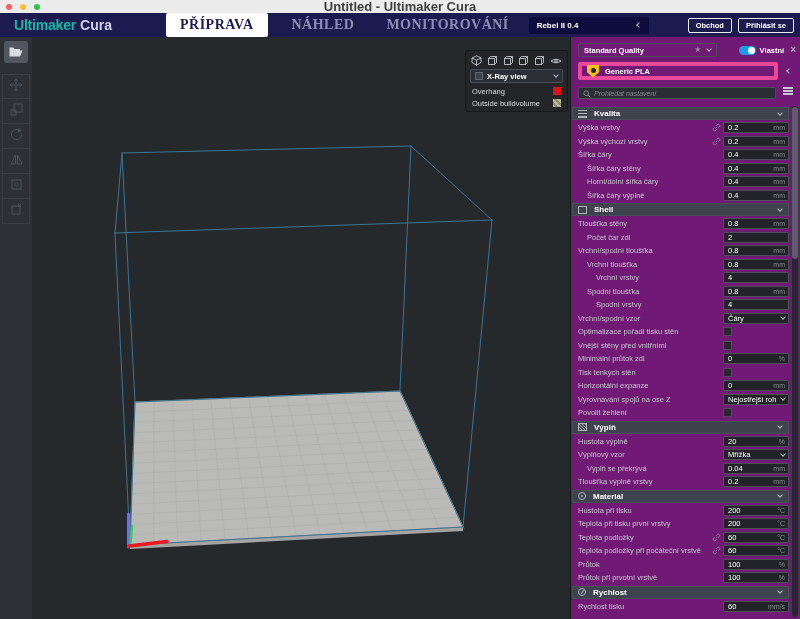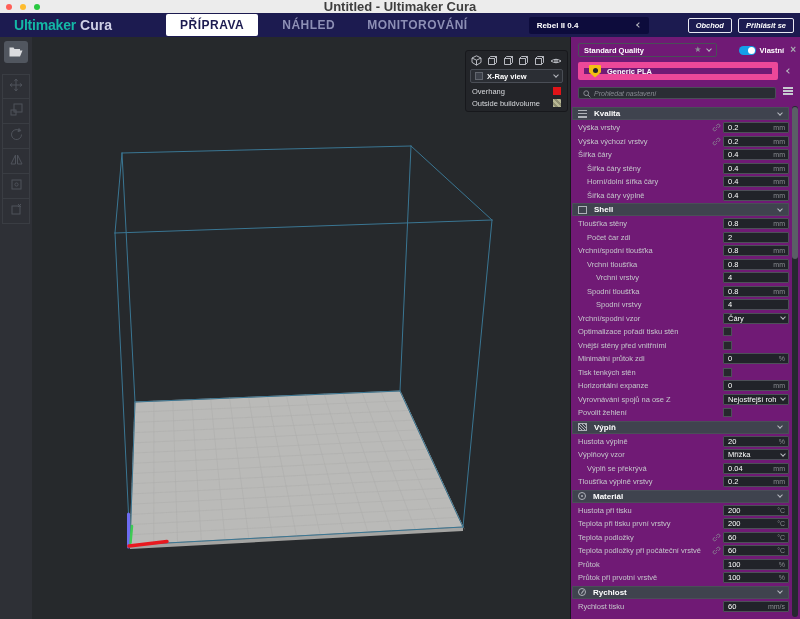--- a/index.html
+++ b/index.html
@@ -13,26 +13,26 @@
   .tl-dots span { width:6px; height:6px; border-radius:50%; display:block; }
   .dot-red{background:#ff5f57}.dot-yellow{background:#febc2e}.dot-green{background:#28c840}
   .win-title { text-align:center; font-size:13px; line-height:13px; color:#3e3e3e; font-weight:bold; }
 
   
   .hdr { height:24px; flex:0 0 24px; background:#1c1b50; display:flex; align-items:center; padding:0 6px 0 14px; }
   .logo { display:flex; align-items:baseline; gap:4px; width:152px; }
   .logo-b { color:#14b8a6; font-size:14px; font-weight:bold; letter-spacing:-0.2px; }
   .logo-l { color:#cfd0e6; font-size:14px; font-weight:bold; }
   .tabs { display:flex; align-items:center; gap:16px; }
-  .tab { font-size:12px; font-weight:bold; letter-spacing:0.5px; color:#8d8fb5; padding:4px 8px; cursor:default; }
+  .tab { font-size:14px; font-weight:bold; letter-spacing:0.5px; color:#8d8fb5; padding:4px 8px; cursor:default;font-family:Liberation Serif, serif; }
   .tab.active { background:#fff; color:#1c1b50; border-radius:2px; padding:4px 14px; }
   .hdr-right { margin-left:auto; display:flex; align-items:center; }
   .printer-pill { width:120px; height:17px; background:#0d0c3c; border-radius:2px; display:flex; align-items:center; padding:0 8px; margin-right:33px; }
   .printer-pill .pname { color:#fff; font-size:8px; font-weight:bold; flex:1; }
-  .hbtn { height:15px; border:1px solid #e9e9f2; border-radius:2px; color:#fff; font-size:7.5px; font-weight:bold; display:flex; align-items:center; padding:0 7px; margin-left:6px; background:transparent;font-style:italic; }
+  .hbtn { height:15px; border:1px solid #e9e9f2; border-radius:2px; color:#fff; font-size:7.5px; font-weight:bold; display:flex; align-items:center; padding:0 7px; margin-left:6px; background:transparent; }
 
   
   .main { flex:1; display:flex; min-height:0; }
 
   
   .toolbar { width:32px; flex:0 0 32px; background:#2e3036; padding-top:4px; }
   .open-btn { width:24px; height:22px; margin:0 auto; background:#51565f; border-radius:3px; display:flex; align-items:center; justify-content:center; }
   .tool-stack { margin-top:11px; }
   .tool-cell { width:28px; height:25px; margin:0 auto; border:1px solid #3a3d43; border-top:none; display:flex; align-items:center; justify-content:center; }
   .tool-cell:first-child { border-top:1px solid #3a3d43; }
@@ -59,21 +59,21 @@
   .profile-row { display:flex; align-items:center; padding:0 4px 0 7px; height:18px; flex:0 0 18px; }
   .profile-dd { width:146px; height:14px; border:1px solid #4a4e58; border-radius:2px; display:flex; align-items:center; padding:0 5px; }
   .profile-name { color:#fff; font-size:7.5px; font-weight:bold; flex:1; }
   .star { color:#8d9097; font-size:8px; margin-right:6px; line-height:1; }
   .toggle { width:17px; height:9px; background:#14a0e8; border-radius:5px; position:relative; margin-left:22px; }
   .toggle .knob { position:absolute; right:1px; top:1px; width:7px; height:7px; background:#fff; border-radius:50%; }
   .toggle-label { color:#fff; font-size:7.5px; font-weight:bold; margin-left:4px; }
   .close-x { color:#a9acb2; font-size:10px; font-weight:bold; margin-left:6px; line-height:1; }
 
   .material-row { display:flex; align-items:center; padding:2px 4px 0 7px; height:22px; flex:0 0 22px; }
-  .material-box { width:200px; height:18px; border:6px solid #ec4899; border-radius:2px; display:flex; align-items:center; padding:0 5px; }
+  .material-box { width:200px; height:18px; border:4px solid #ec4899; border-radius:2px; display:flex; align-items:center; padding:0 5px; }
   .mat-badge { width:12px; height:13px; background:#f3c013; clip-path:polygon(8% 0,92% 0,100% 10%,100% 60%,50% 100%,0 60%,0 10%); position:relative; }
   .mat-badge::after { content:""; position:absolute; left:3.5px; top:3px; width:5px; height:5px; border-radius:50%; background:#20222a; }
   .mat-name { color:#fff; font-size:7.5px; font-weight:bold; margin-left:6px; flex:1; }
 
   .search-row { display:flex; align-items:flex-start; padding:6px 4px 0 7px; height:19px; flex:0 0 19px; }
   .search-box { width:198px; height:12px; border:1px solid #4a4e58; border-radius:2px; background:#2a2d34; display:flex; align-items:center; padding:0 4px; }
   .search-box input { background:transparent; border:none; outline:none; color:#c8cad0; font-size:7px;
     font-family:"Liberation Sans",sans-serif; width:100%; margin-left:3px; }
   .search-box input::placeholder { color:#878a91; font-style:italic; }
   .hamburger { width:10px; height:8px; margin-left:7px;

